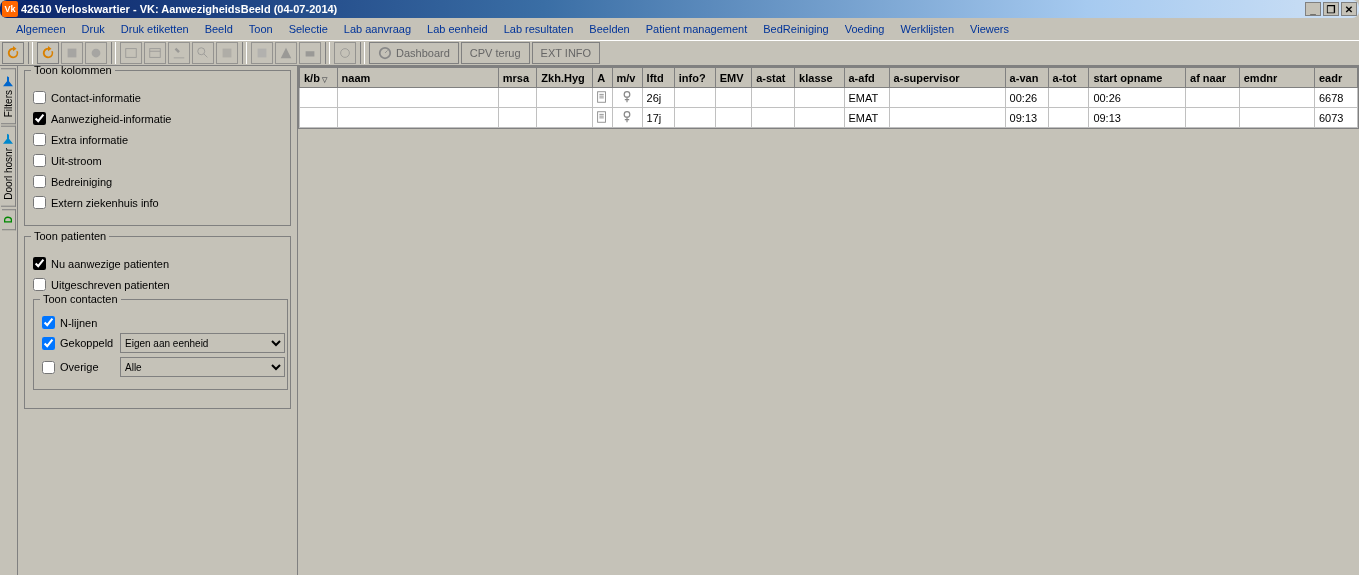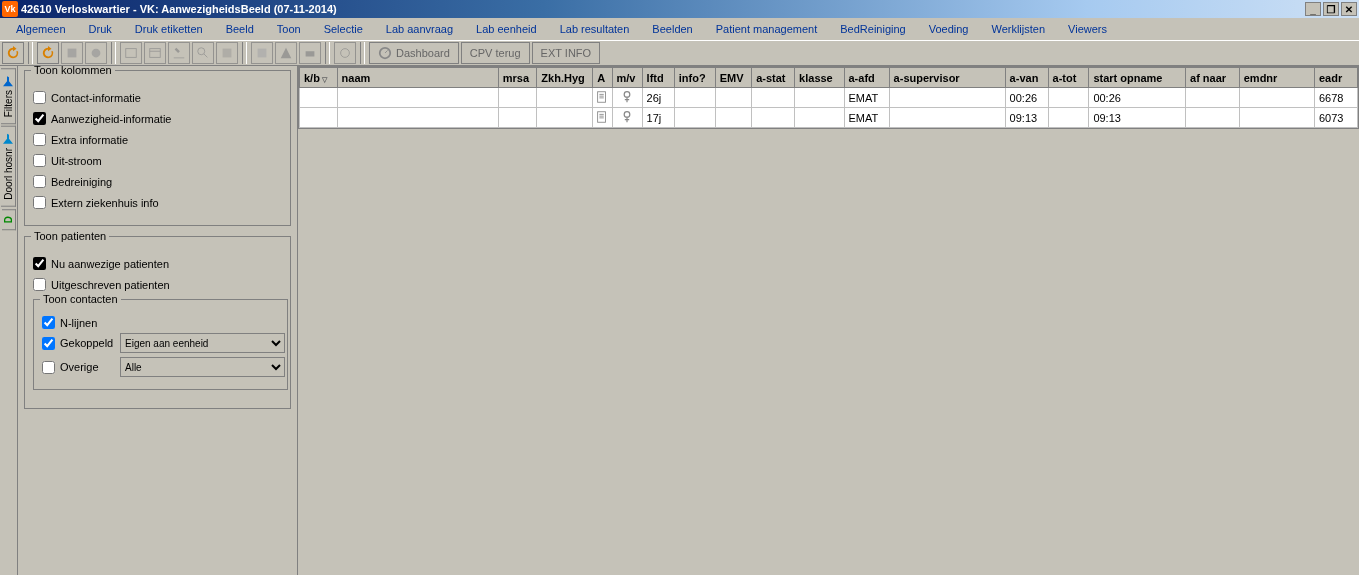--- a/index.html
+++ b/index.html
@@ -1,22 +1,22 @@
 <!DOCTYPE html>
 <html><head>
 <meta charset="utf-8">
 <style>
   * { box-sizing: border-box; }
   html, body { margin: 0; padding: 0; font-family: Tahoma, Arial, sans-serif; font-size: 11px; color: #000; background: #c5c2b8; overflow: hidden; }
   .window { width: 1359px; height: 575px; position: relative; }
-  .titlebar { height: 18px; background: linear-gradient(to right, #0a246a 0%, #3a6ea5 40%, #a6caf0 80%, #cde0f5 100%); color: #fff; display: flex; align-items: center; padding: 0 2px; font-weight: bold; font-size: 11px; }
+  .titlebar { height: 18px; background: linear-gradient(to right, #0a246a 0%, #3a6ea5 40%, #a6caf0 80%, #cde0f5 100%); color: #fff; display: flex; align-items: center; padding: 0 2px; font-weight: bold; font-size: 11px; border-radius: 7px; }
   .titlebar .logo { width: 16px; height: 16px; margin-right: 3px; display:inline-flex; align-items:center; justify-content:center; background:#ff6600; color:#fff; font-size:9px; font-weight:bold; border-radius:2px; }
   .titlebar .title { flex: 1; }
   .titlebar .wbtn { width: 16px; height: 14px; background: #c5c2b8; border: 1px solid #808080; margin-left: 2px; display:flex; align-items:center; justify-content:center; font-size:10px; font-weight:bold; color:#000; cursor:pointer; }
-  .menubar { height: 22px; background: #c5c2b8; display: flex; align-items: center; padding: 0 8px; gap: 7px; border-bottom: 0; }
+  .menubar { height: 22px; background: #c5c2b8; display: flex; align-items: center; padding: 0 8px; gap: 0; border-bottom: 0; }
   .menubar .mitem { padding: 2px 8px; color: #003399; cursor: pointer; }
   .toolbar { height: 26px; background: #c5c2b8; display:flex; align-items:center; padding: 1px 2px; gap:2px; border-top:1px solid #fff; border-bottom:1px solid #808080; }
   .tbtn { width:22px; height:22px; background:#c5c2b8; border:1px solid #808080; display:flex; align-items:center; justify-content:center; cursor:pointer; }
   .tbtn.disabled { opacity:0.7; cursor:default; }
   .tbtn svg { width:14px; height:14px; }
   .tsep { width:5px; height:22px; border-left:1px solid #808080; border-right:1px solid #fff; margin:0 2px; }
   .bigbtn { height:22px; padding:0 8px; background:#c5c2b8; border:1px solid #808080; display:flex; align-items:center; gap:4px; cursor:pointer; color:#666; }
   .content { position:absolute; top:66px; bottom:0; left:0; right:0; display:flex; }
   .vtabs { width:18px; background:#c5c2b8; border-right:1px solid #808080; display:flex; flex-direction:column; align-items:center; padding-top:2px; }
   .vtab { writing-mode: vertical-rl; transform: rotate(180deg); padding:6px 1px; background:#c5c2b8; border:1px solid #808080; border-right:none; margin-bottom:2px; font-size:10px; cursor:pointer; display:flex; align-items:center; gap:3px; }
@@ -41,21 +41,21 @@
   td.iconcell { text-align:center; padding:0; }
   .doc-icon { display:inline-block; width:14px; height:14px; }
   .gender-icon { display:inline-block; width:14px; height:14px; }
 </style>
 </head>
 <body>
 
 <div class="window">
   <div class="titlebar">
     <span class="logo">Vk</span>
-    <span class="title">42610 Verloskwartier - VK: AanwezigheidsBeeld (07-11-2014)</span>
+    <span class="title">42610 Verloskwartier - VK: AanwezigheidsBeeld (04-07-2014)</span>
     <span class="wbtn">_</span>
     <span class="wbtn">❐</span>
     <span class="wbtn">✕</span>
   </div>
 
   <div class="menubar" id="menubar">
       <span class="mitem">Algemeen</span>
       <span class="mitem">Druk</span>
       <span class="mitem">Druk etiketten</span>
       <span class="mitem">Beeld</span>

